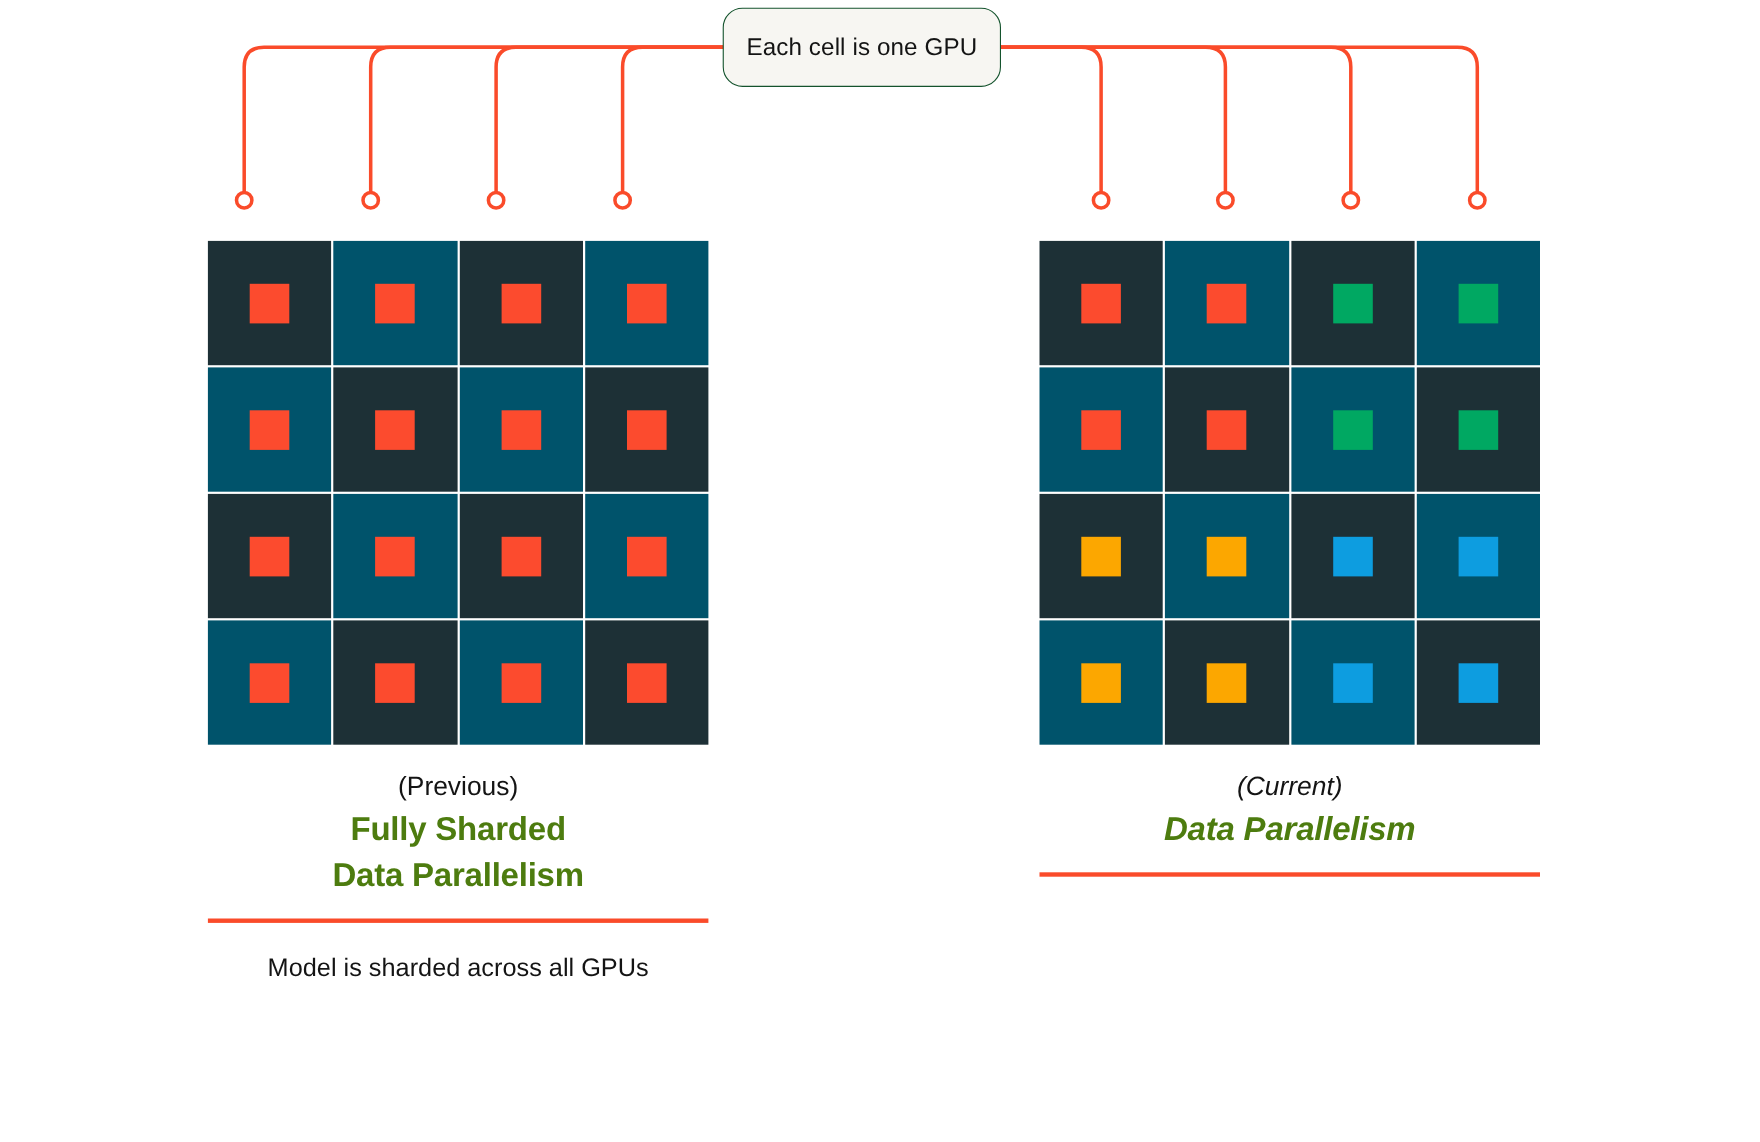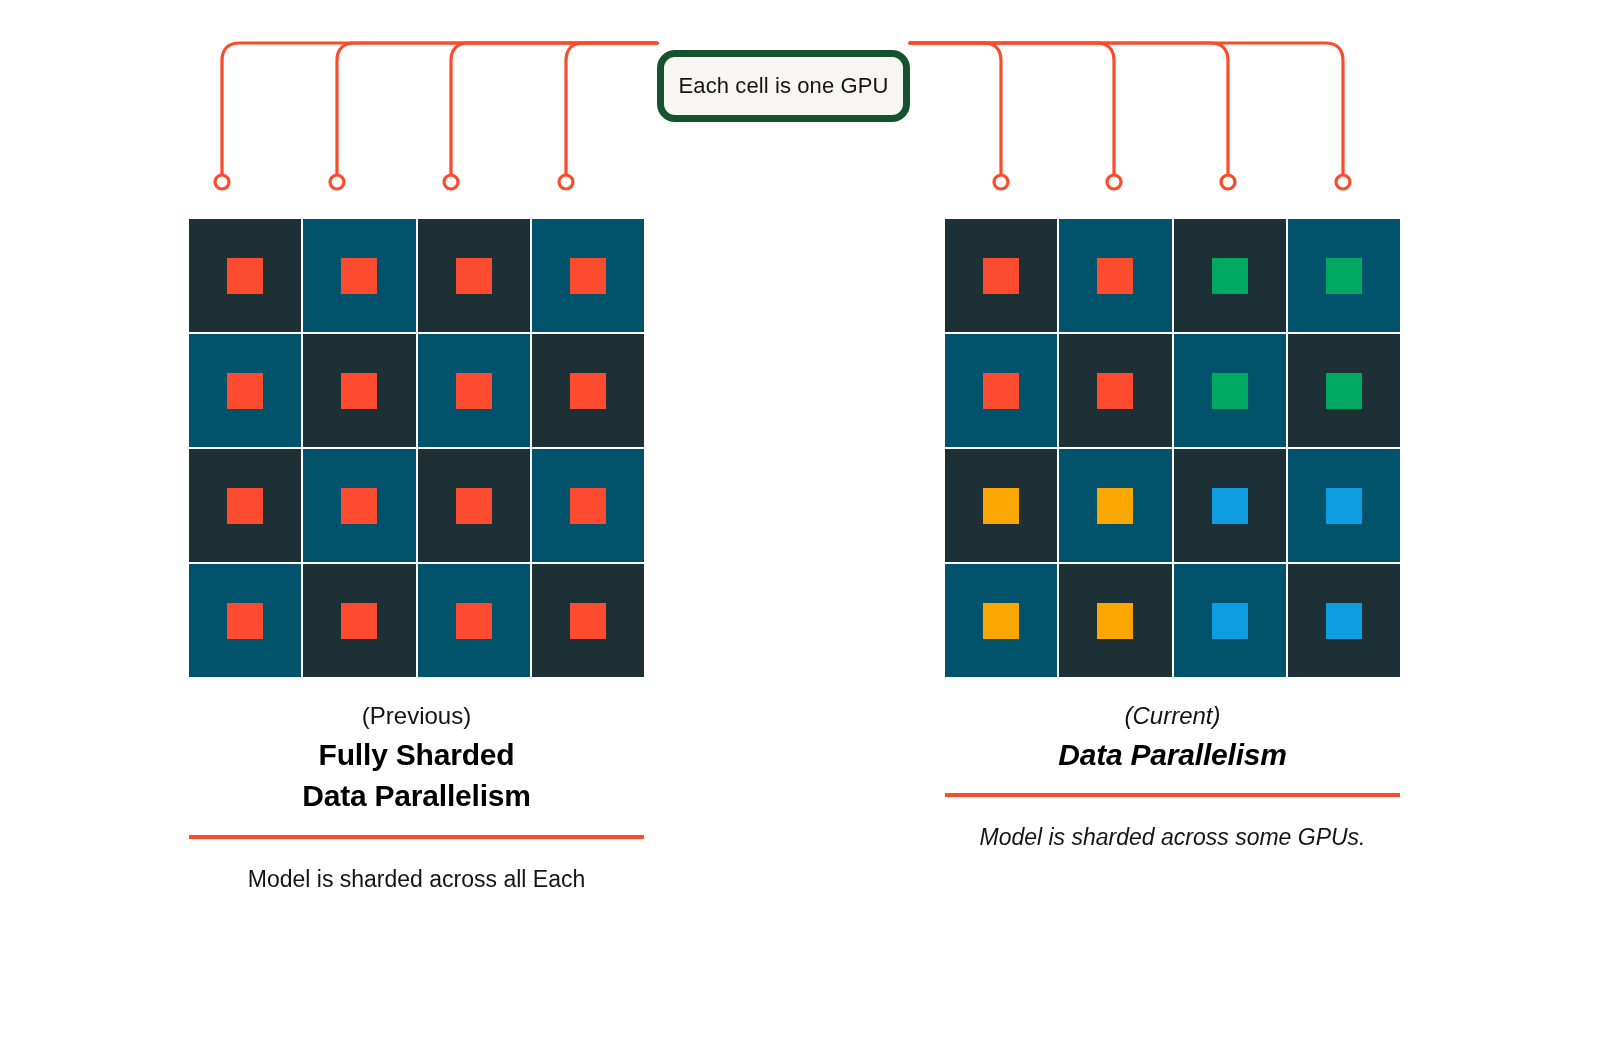--- a/index.html
+++ b/index.html
@@ -30,28 +30,27 @@
     overflow: visible;
   }
 
   
   .callout {
     position: absolute;
     left: 657px;
     top: 7px;
     width: 253px;
     height: 72px;
-    border: 7px solid #14532d;
+    border: 1px solid #14532d;
     border-radius: 18px;
     background: #F7F6F2;
     display: flex;
     align-items: center;
     justify-content: center;
     z-index: 5;
-    margin-top: 43px;
   }
   .callout-text {
     font-size: 22px;
     color: #141414;
     letter-spacing: 0.1px;
     white-space: nowrap;
   }
 
   
   .panel {
@@ -94,21 +93,21 @@
   }
   .caption-kicker {
     font-size: 24px;
     color: #141414;
     line-height: 1.45;
     font-weight: 400;
   }
   .caption-title {
     font-size: 30px;
     font-weight: bold;
-    color: #000000;
+    color: #4d7c0f;
     line-height: 1.38;
     letter-spacing: -0.2px;
   }
   .divider {
     margin: 18px 0 0 0;
     width: 455px;
     height: 4px;
     background: #FA4B2A;
   }
   .desc {
@@ -199,21 +198,21 @@
           <div class="marker" style="background: rgb(252, 75, 46);"></div>
         </div>
       </div>
     <div class="caption">
       <div class="caption-kicker">(Previous)</div>
       <div class="caption-title">Fully Sharded</div>
       <div class="caption-title">Data Parallelism</div>
     </div>
     <div class="divider"></div>
     <div class="desc">
-      <div>Model is sharded across all Each</div>
+      <div>Model is sharded across all GPUs</div>
       <div></div>
     </div>
   </div>
 
   <div class="panel right">
     <div class="grid">
         <div class="cell dark">
           <div class="marker" style="background: rgb(252, 75, 46);"></div>
         </div>
         <div class="cell teal">
@@ -261,17 +260,16 @@
         <div class="cell dark">
           <div class="marker" style="background: rgb(13, 157, 224);"></div>
         </div>
       </div>
     <div class="caption">
       <div class="caption-kicker">(Current)</div>
       <div class="caption-title">Data Parallelism</div>
     </div>
     <div class="divider"></div>
     <div class="desc">
-      <div>Model is sharded across some GPUs.</div>
     </div>
   </div>
 
 </div>
 
 </body></html>

